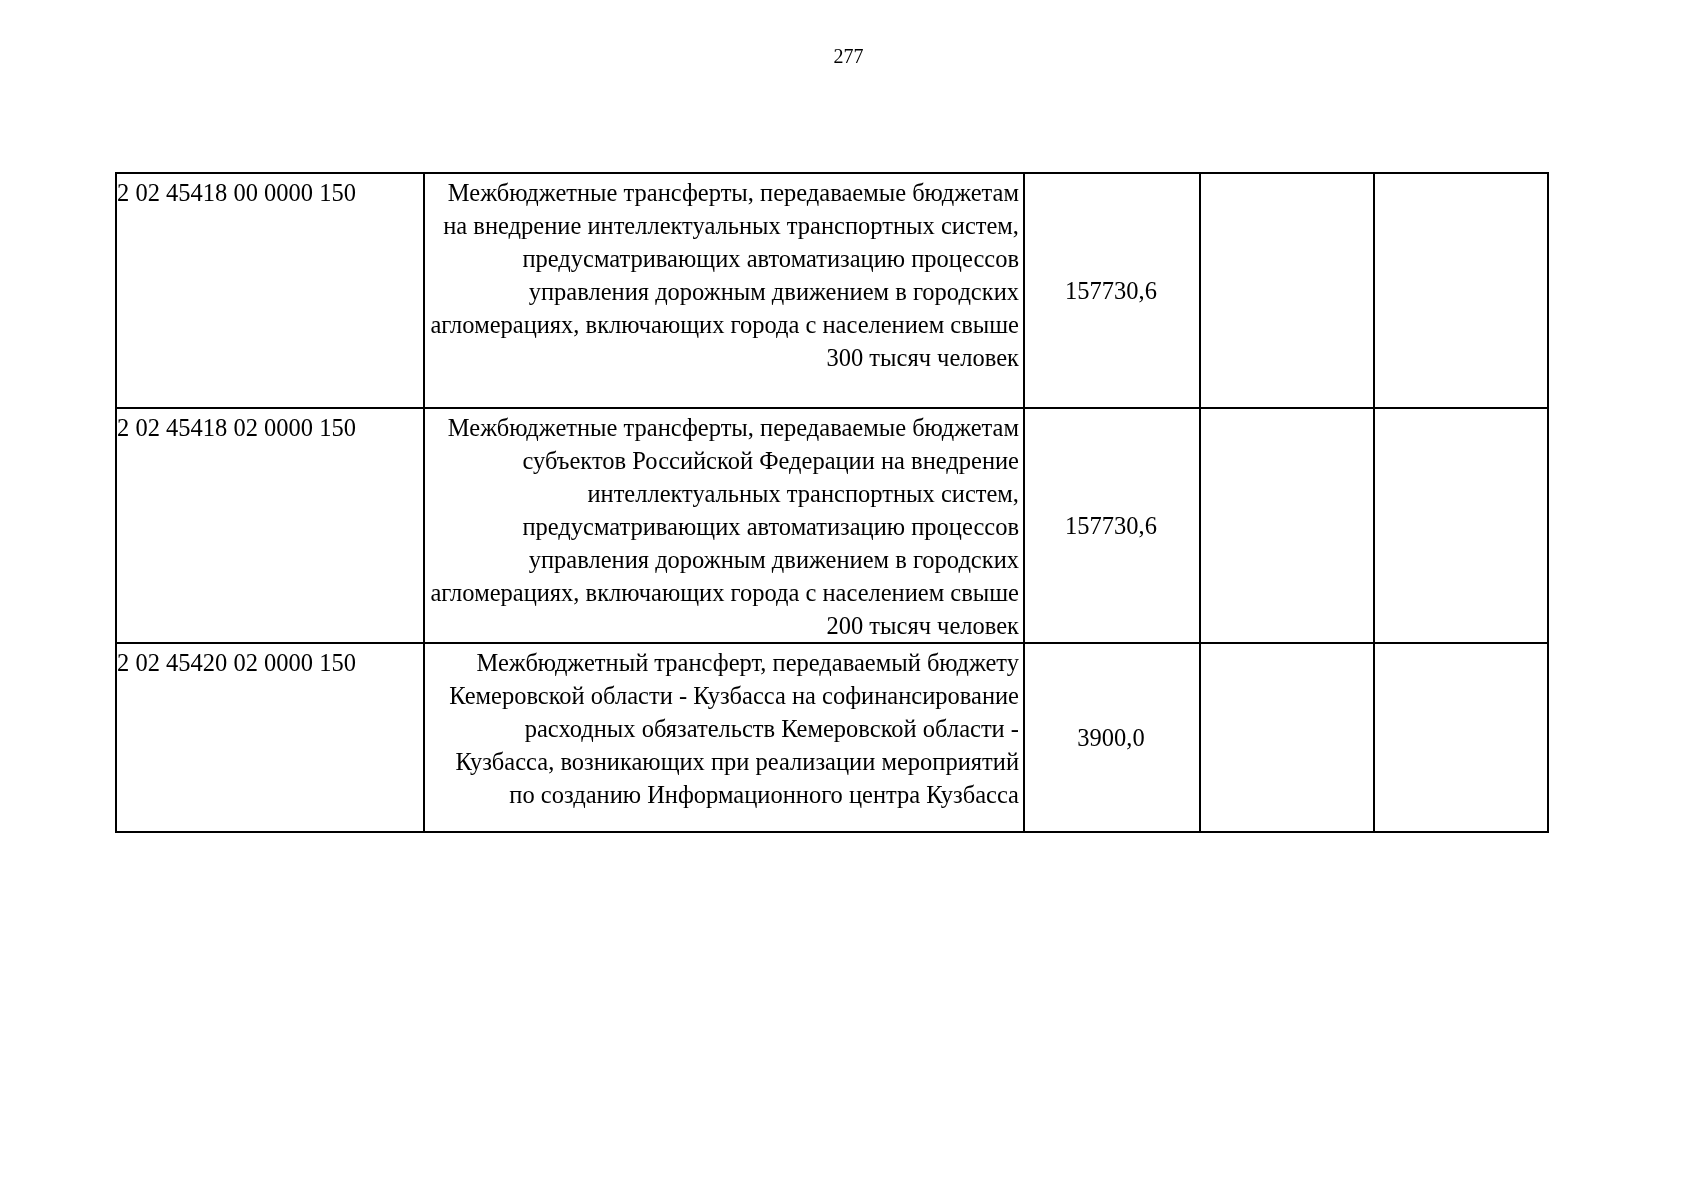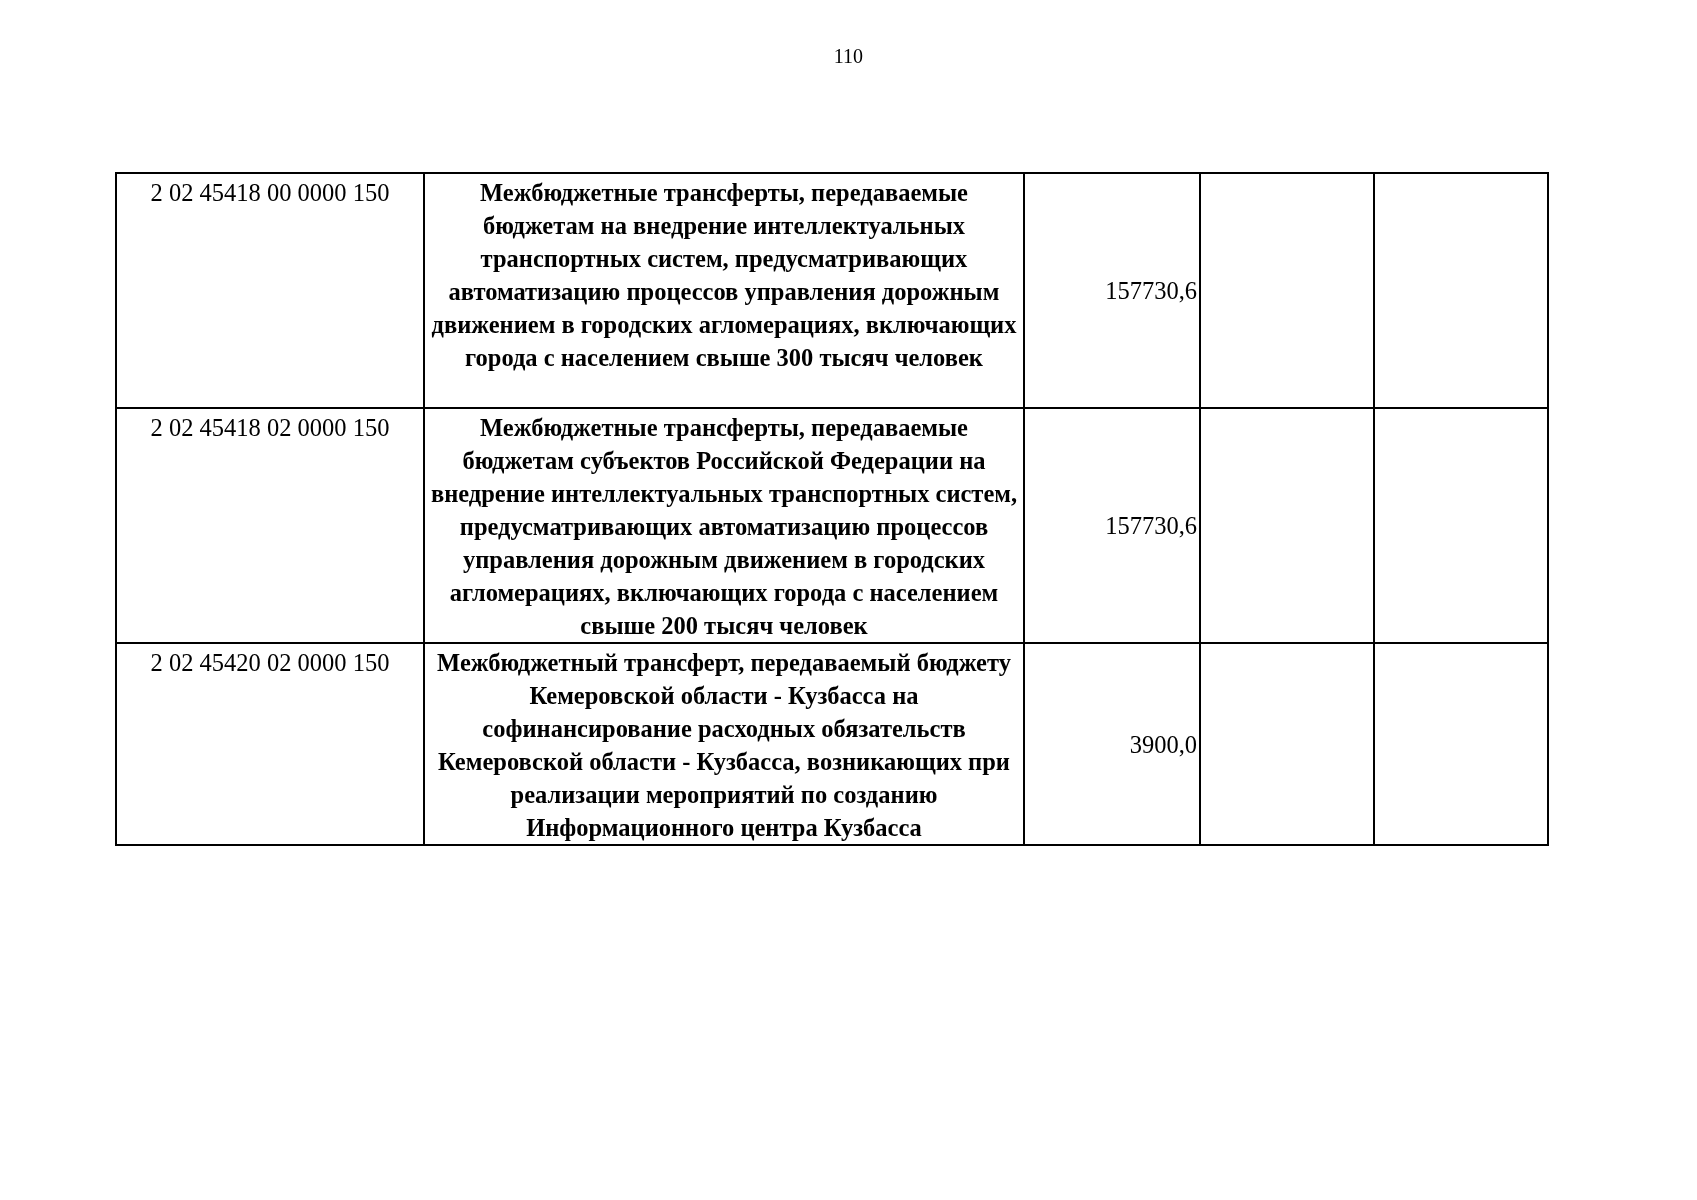--- a/index.html
+++ b/index.html
@@ -33,45 +33,43 @@
       width: 1432px;
     }
     table.budget-table td {
       border: 2px solid #000000;
       padding: 0;
       font-size: 24.5px;
       line-height: 33px;
       vertical-align: top;
     }
     td.code-cell {
-      text-align: center;
       padding-top: 2px !important;
       white-space: nowrap;
     }
     td.desc-cell {
-      text-align: center;
+      text-align: right;
       padding: 2px 4px 0 4px !important;
-      font-weight: bold;
     }
     td.value-cell {
-      text-align: right;
+      text-align: center;
       vertical-align: middle !important;
       padding-right: 2px !important;
     }
     td.empty-cell {
     }
     tr.row-1 { height: 235px; }
     tr.row-2 { height: 235px; padding-left: 12px; }
     tr.row-3 { height: 189px; }
     tr.row-3 td.value-cell { }
   </style>
 </head>
 <body>
 
-<div class="page-number">110</div>
+<div class="page-number">277</div>
 
 <table class="budget-table">
   <colgroup>
     <col style="width:308px">
     <col style="width:600px">
     <col style="width:176px">
     <col style="width:174px">
     <col style="width:174px">
   </colgroup>
   <tbody>

